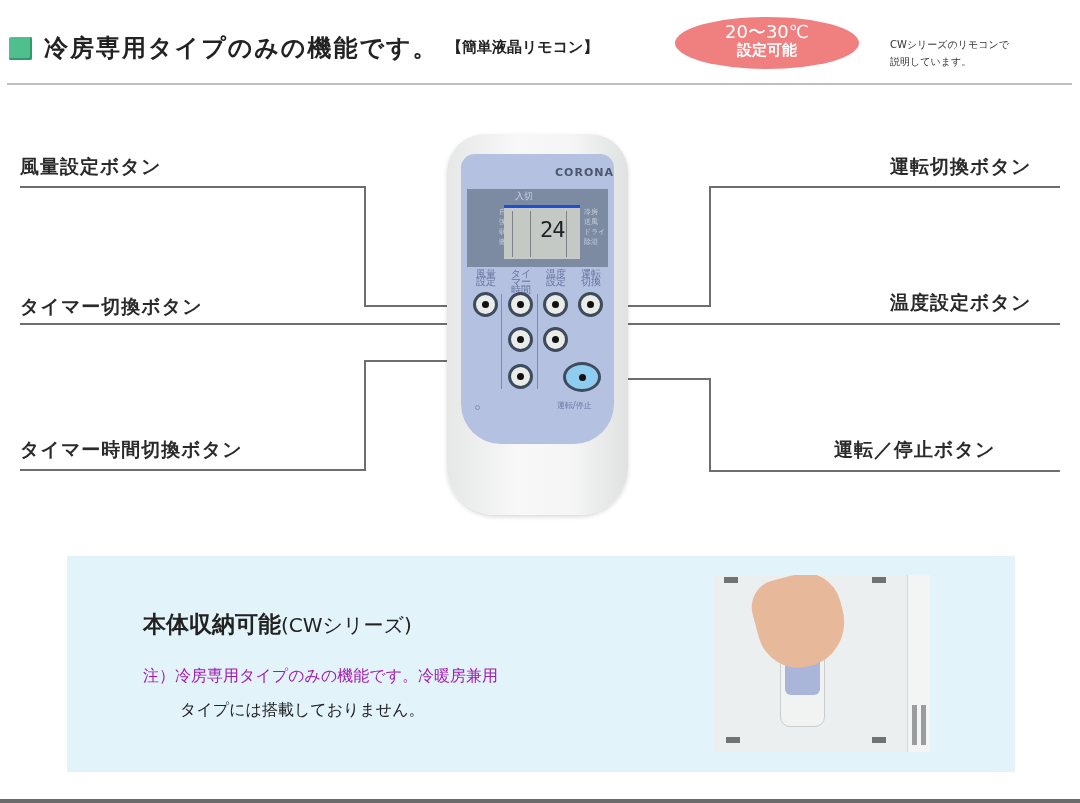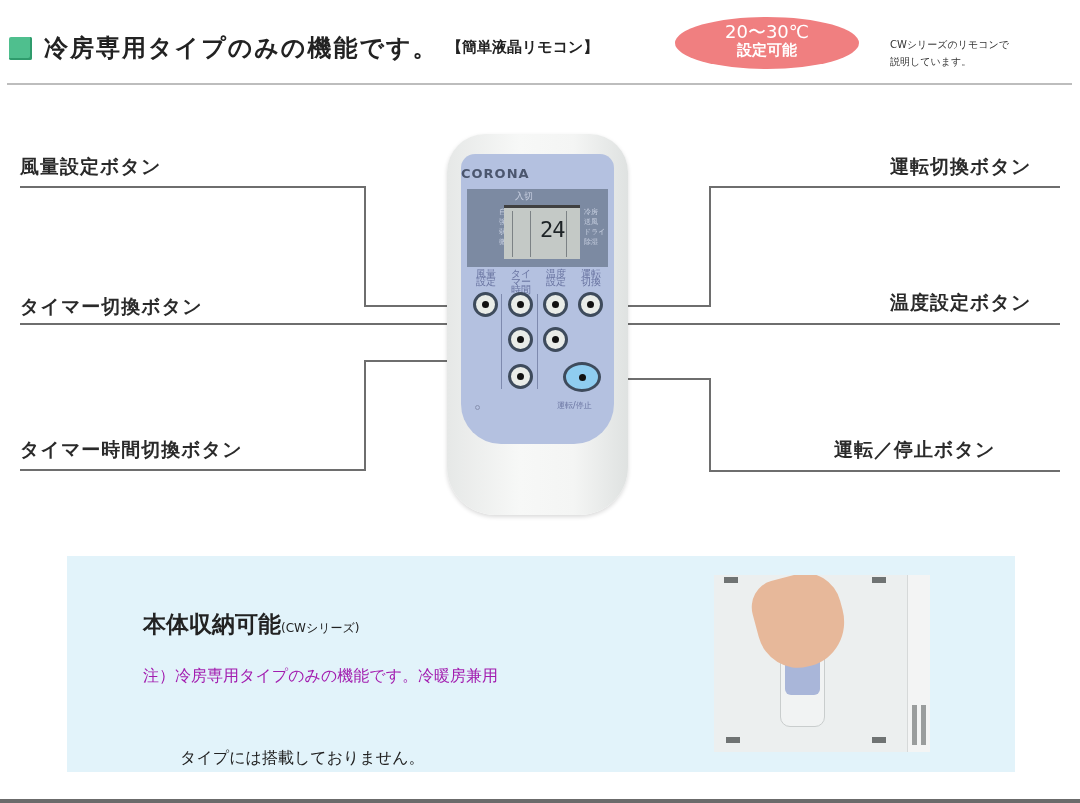--- a/index.html
+++ b/index.html
@@ -14,41 +14,41 @@
   .temp-badge .l2 { display: block; font-size: 15px; margin-top: 2px; font-weight: bold; }
   .header-note { position: absolute; left: 890px; top: 36px; font-size: 10px; line-height: 17px; color: #333; white-space: nowrap; }
   .header-rule { position: absolute; left: 7px; top: 83px; width: 1065px; height: 2px; background: #bdbdbd; }
 
   .label { position: absolute; font-size: 19px; font-weight: bold; color: #2a2a2a; white-space: nowrap; letter-spacing: 1px; }
   .hline { position: absolute; height: 2px; background: #6e6e6e; }
   .vline { position: absolute; width: 2px; background: #6e6e6e; }
 
   .remote { position: absolute; left: 447px; top: 134px; width: 181px; height: 381px; border-radius: 38px 38px 48px 48px; background: linear-gradient(90deg, #e6e8e7 0%, #f7f8f7 40%, #f4f5f4 70%, #dfe2e1 100%); box-shadow: 0 2px 4px rgba(0,0,0,0.15); }
   .remote-face { position: absolute; left: 14px; top: 20px; width: 153px; height: 290px; border-radius: 14px 14px 40px 40px; background: #b4c1e0; }
-  .brand { position: absolute; left: 0; top: 12px; width: 100%; text-align: left; font-size: 13px; font-weight: bold; letter-spacing: 1px; color: #4b566e; }
+  .brand { position: absolute; left: 0; top: 12px; width: 100%; text-align: right; font-size: 11px; font-weight: bold; letter-spacing: 1px; color: #4b566e; }
   .lcd-frame { position: absolute; left: 6px; top: 35px; width: 141px; height: 78px; background: #7c8aa2; }
   .lcd-top-label { position: absolute; left: 48px; top: 1px; font-size: 9px; color: #c9d1e2; }
   .lcd-side { position: absolute; top: 18px; font-size: 7px; line-height: 10px; color: #c9d1e2; }
-  .lcd { position: absolute; left: 37px; top: 16px; width: 76px; height: 54px; background: #c4c9c6; border-top: 3px solid #404040; }
+  .lcd { position: absolute; left: 37px; top: 16px; width: 76px; height: 54px; background: #c4c9c6; border-top: 3px solid #1d4ed8; }
   .lcd-bar { position: absolute; top: 3px; width: 1px; height: 46px; background: #7c8285; }
   .lcd-digits { position: absolute; left: 36px; top: 9px; font-family: "DejaVu Sans Mono", monospace; font-size: 22px; color: #1d2326; letter-spacing: -1px; }
   .btn-label { position: absolute; top: 116px; width: 30px; font-size: 10px; line-height: 8px; text-align: center; color: #6873a0; }
   .btn { position: absolute; width: 25px; height: 25px; border-radius: 50%; background: #e9ece8; border: 3px solid #3e4b5c; }
   .btn::after { content: ""; position: absolute; left: 50%; top: 50%; width: 7px; height: 7px; margin: -3.5px 0 0 -3.5px; border-radius: 50%; background: #111; }
   .divider { position: absolute; width: 1px; background: #7e8aae; }
   .power-btn { position: absolute; left: 102px; top: 208px; width: 38px; height: 30px; border-radius: 50%; background: #8fcdf0; border: 3px solid #3e4b5c; }
   .power-btn::after { content: ""; position: absolute; left: 50%; top: 50%; width: 7px; height: 7px; margin: -3.5px 0 0 -3.5px; border-radius: 50%; background: #111; }
   .power-label { position: absolute; left: 96px; top: 246px; font-size: 8px; color: #6873a0; }
   .led { position: absolute; left: 14px; top: 251px; width: 5px; height: 5px; border-radius: 50%; border: 1px solid #8892b0; }
 
   .info-box { position: absolute; left: 67px; top: 556px; width: 948px; height: 216px; background: #e2f3fa; }
   .info-title { position: absolute; left: 143px; top: 609px; font-size: 23px; font-weight: bold; color: #222; white-space: nowrap; }
-  .info-title .paren { font-size: 12px; font-weight: normal; }
+  .info-title .paren { font-size: 20px; font-weight: normal; }
   .info-note1 { position: absolute; left: 143px; top: 666px; font-size: 16px; color: #a21caf; white-space: nowrap; }
-  .info-note2 { position: absolute; left: 180px; top: 700px; font-size: 16px; color: #222; white-space: nowrap; margin-top: 48px; }
+  .info-note2 { position: absolute; left: 180px; top: 700px; font-size: 16px; color: #222; white-space: nowrap; }
 
   .photo { position: absolute; left: 714px; top: 575px; width: 216px; height: 177px; background: #ecefef; overflow: hidden; }
   .photo .panel { position: absolute; left: 193px; top: 0; width: 23px; height: 177px; background: #f3f4f4; border-left: 1px solid #d6d9d9; }
   .photo .strip { position: absolute; top: 130px; width: 5px; height: 40px; background: #9a9d9d; }
   .photo .hand { position: absolute; left: 42px; top: 0; width: 88px; height: 92px; background: #e7b89a; border-radius: 30% 40% 50% 45%; transform: rotate(-15deg); }
   .photo .mini-remote { position: absolute; left: 66px; top: 60px; width: 45px; height: 92px; border-radius: 10px; background: #f1f3f3; border: 1px solid #c9cdcd; }
   .photo .mini-face { position: absolute; left: 4px; top: 4px; width: 35px; height: 55px; border-radius: 6px; background: #a9b6d9; }
   .photo .mini-lcd { position: absolute; left: 4px; top: 5px; width: 27px; height: 13px; background: #8792a9; }
   .photo .corner { position: absolute; width: 14px; height: 6px; background: #6f7373; }
 

